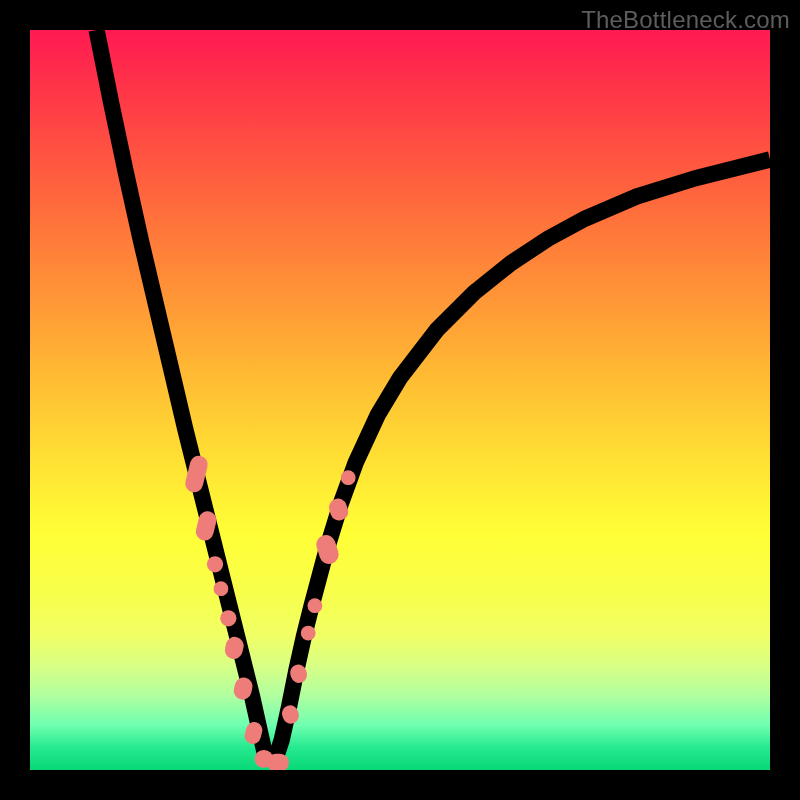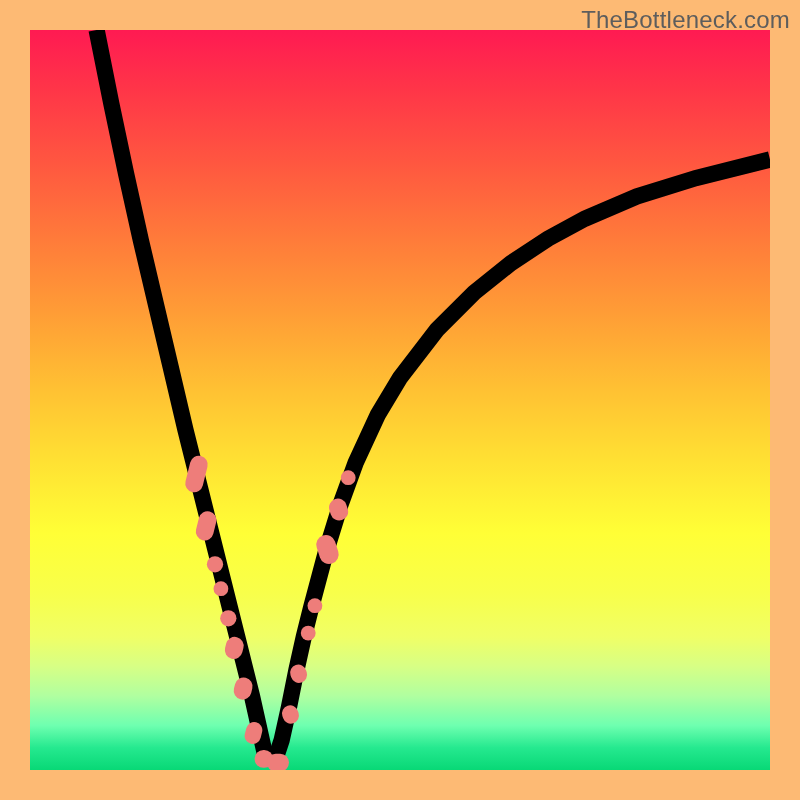--- a/index.html
+++ b/index.html
@@ -7,21 +7,21 @@
     padding: 0;
     width: 800px;
     height: 800px;
     overflow: hidden;
     font-family: Arial, Helvetica, sans-serif;
   }
   .frame {
     position: relative;
     width: 800px;
     height: 800px;
-    background: #fdba74;
+    background: #000000;
   }
   .watermark {
     position: absolute;
     top: 6px;
     right: 10px;
     color: #5d5d5d;
     font-size: 24px;
     font-weight: 500;
     z-index: 50;
     letter-spacing: 0.2px;

